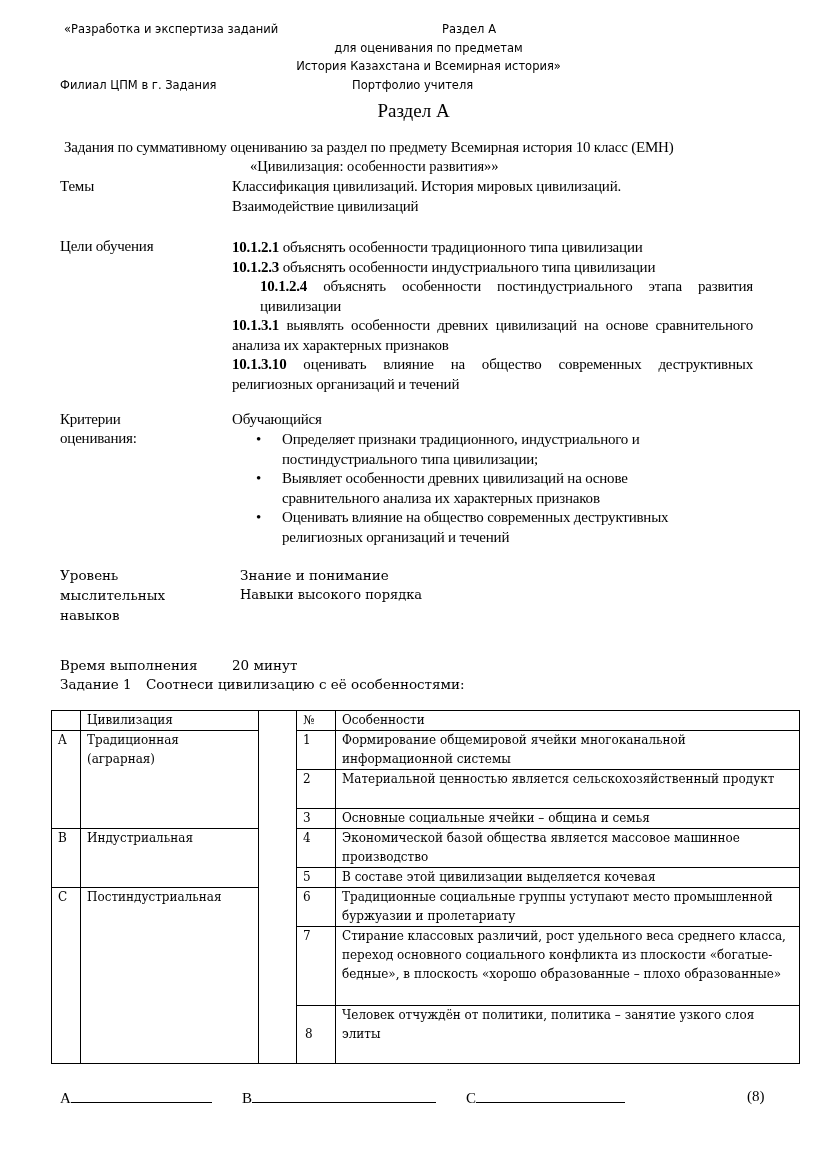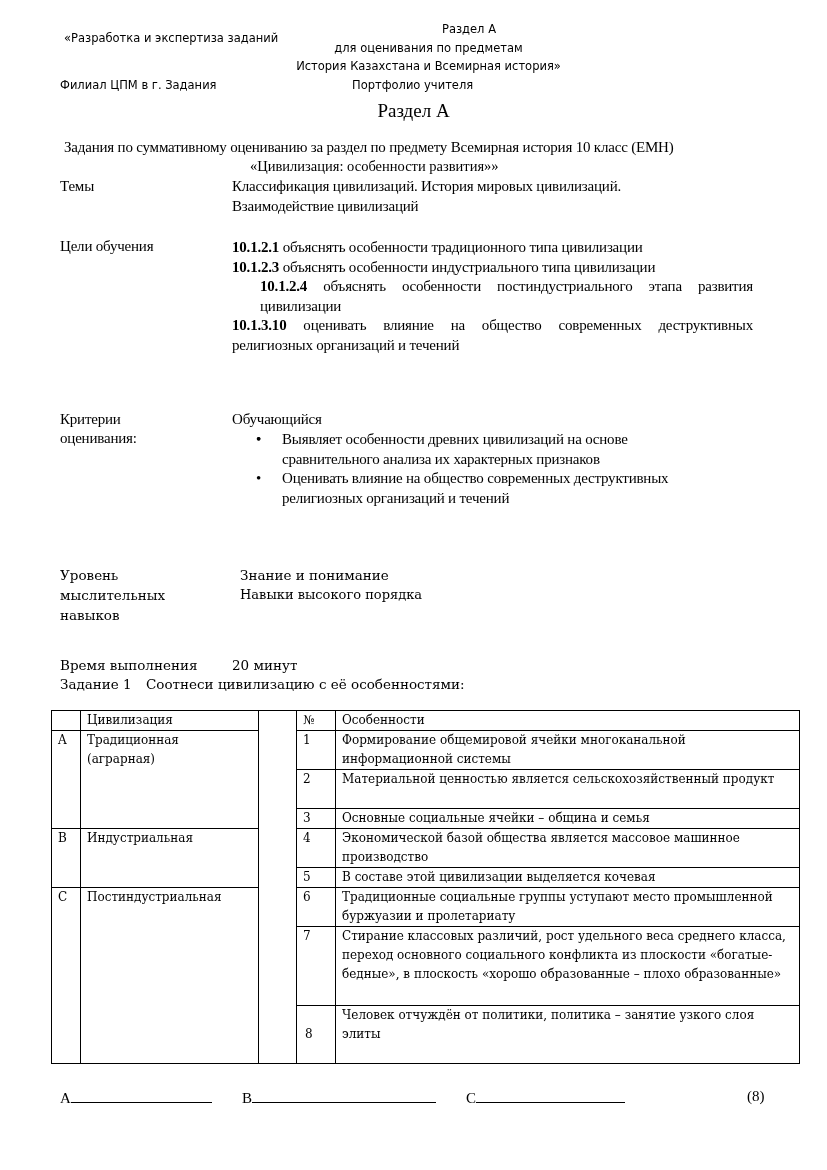--- a/index.html
+++ b/index.html
@@ -20,50 +20,51 @@
 
   
   table.task { position: absolute; left: 51px; top: 710px; width: 749px; border-collapse: collapse;
     font-family: "DejaVu Serif", "Liberation Serif", serif; font-size: 12px; line-height: 19px; padding-left: 20px; }
   table.task td { border: 1px solid #000; vertical-align: top; padding: 0 6px; }
   .blank-line { display: inline-block; border-bottom: 1px solid #000; height: 14px; vertical-align: baseline; }
 </style>
 </head>
 <body>
 
-<div class="hdr" style="left:64px; top:22px;margin-top:9px;">«Разработка и экспертиза заданий</div>
+<div class="hdr" style="left:64px; top:22px;">«Разработка и экспертиза заданий</div>
 <div class="hdr" style="left:442px; top:22px;">Раздел А</div>
 <div class="hdr" style="left:0; width:827px; text-align:center; top:41px; padding-left:30px; box-sizing:border-box;">для оценивания по предметам</div>
 <div class="hdr" style="left:0; width:827px; text-align:center; top:59px; padding-left:30px; box-sizing:border-box;">История Казахстана и Всемирная история»</div>
 <div class="hdr" style="left:60px; top:78px;">Филиал ЦПМ в г. Задания</div>
 <div class="hdr" style="left:352px; top:78px;">Портфолио учителя</div>
 
 <div class="abs" style="left:0; width:827px; text-align:center; top:100px; font-family:'Liberation Serif',serif; font-size:19px; padding-left:0;">Раздел А</div>
 
 <div class="abs narrow" style="left:64px; top:139px;">Задания по суммативному оцениванию за раздел по предмету Всемирная история 10 класс (ЕМН)</div>
 <div class="abs" style="left:250px; top:158px; font-family:'Liberation Serif',serif; font-size:14.5px;">«Цивилизация: особенности развития»»</div>
 
 <div class="abs narrow" style="left:60px; top:178px;">Темы</div>
 <div class="abs narrow" style="left:232px; top:178px;">Классификация цивилизаций. История мировых цивилизаций.</div>
 <div class="abs narrow" style="left:232px; top:198px;">Взаимодействие цивилизаций</div>
 
 <div class="abs narrow" style="left:60px; top:238px;">Цели обучения</div>
 <div class="block narrow" style="left:232px; top:238px; width:521px;">
   <div class="justify"><span class="b">10.1.2.1</span><span> объяснять особенности традиционного типа цивилизации</span></div>
   <div class="justify"><span class="b">10.1.2.3</span><span> объяснять особенности индустриального типа цивилизации</span></div>
   <div class="justify" style="text-align-last:left;margin-left:28px;"><span class="b">10.1.2.4</span><span> объяснять особенности постиндустриального этапа развития цивилизации</span></div>
+  <div class="justify"><span class="b">10.1.3.1</span><span> выявлять особенности древних цивилизаций на основе сравнительного анализа их характерных признаков</span></div>
   <div class="justify"><span class="b">10.1.3.10</span><span> оценивать влияние на общество современных деструктивных религиозных организаций и течений</span></div>
 </div>
 
 <div class="abs narrow" style="left:60px; top:411px;">Критерии</div>
 <div class="abs narrow" style="left:60px; top:430px;">оценивания:</div>
 <div class="abs narrow" style="left:232px; top:411px;">Обучающийся</div>
 <div class="block narrow" style="left:232px; top:430px; width:470px;">
   <ul class="crit">
-    <li><span class="dot">•</span></li>
+    <li><span class="dot">•</span><span> Определяет признаки традиционного, индустриального и постиндустриального типа цивилизации;</span></li>
     <li><span class="dot">•</span><span>Выявляет особенности древних цивилизаций на основе сравнительного анализа их характерных признаков</span></li>
     <li><span class="dot">•</span><span>Оценивать влияние на общество современных деструктивных религиозных организаций и течений</span></li>
   </ul>
 </div>
 
 <div class="abs" style="left:60px; top:565px; font-family:'DejaVu Serif',serif; font-size:13.5px; line-height:20px;">
   <div>Уровень</div>
   <div>мыслительных</div>
   <div>навыков</div>
 </div>

